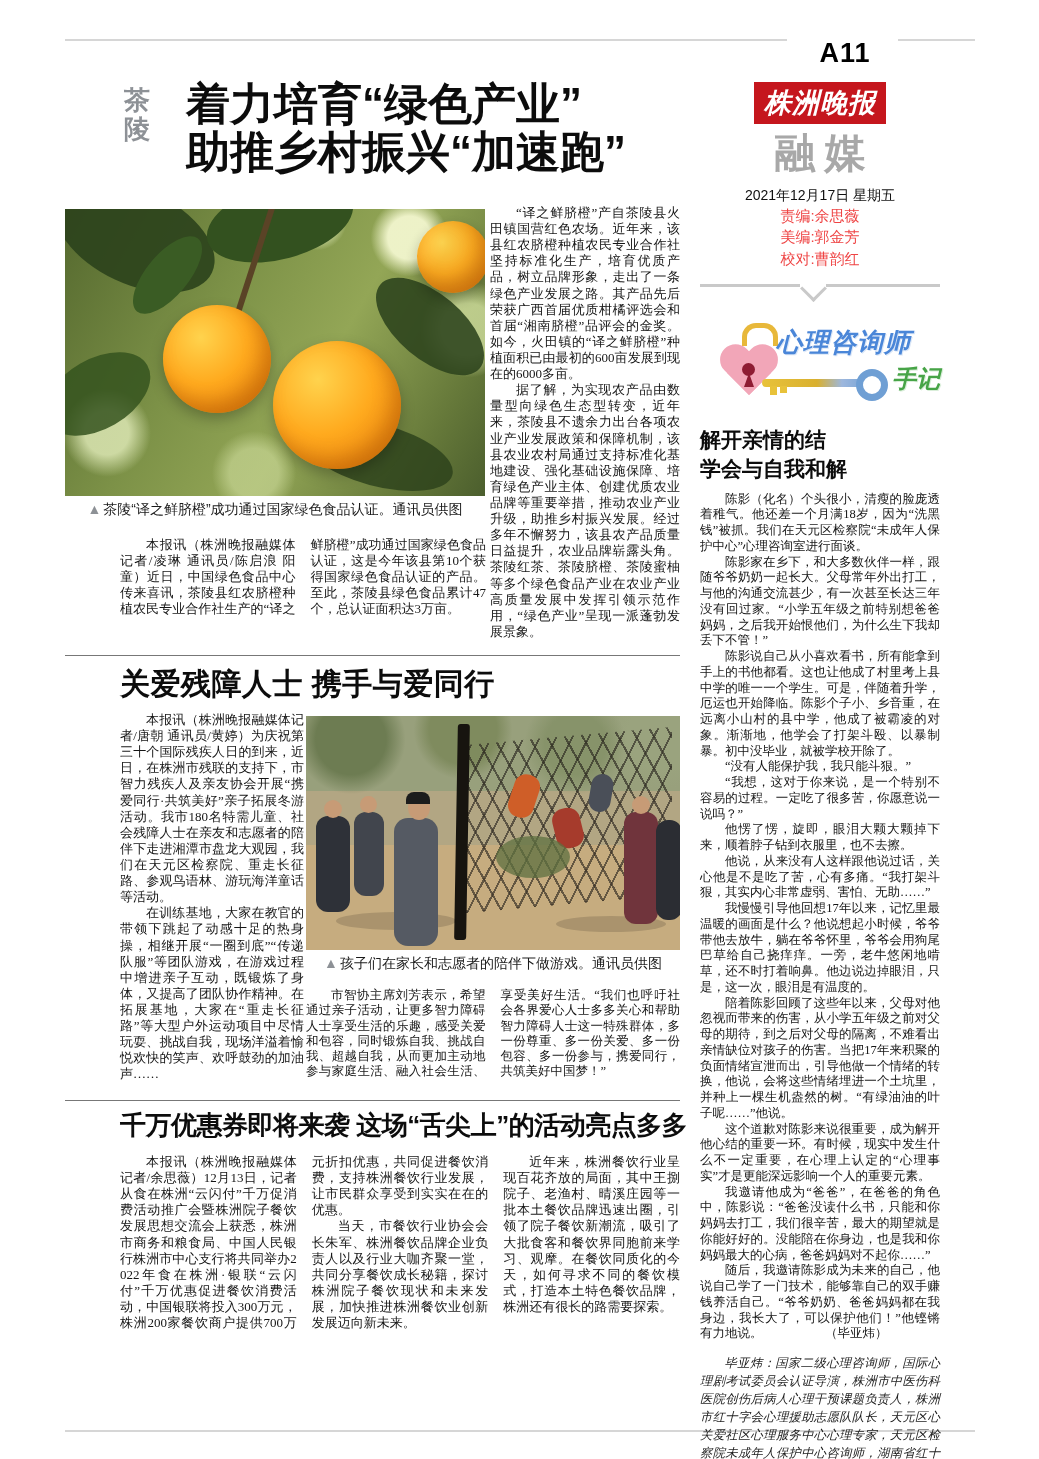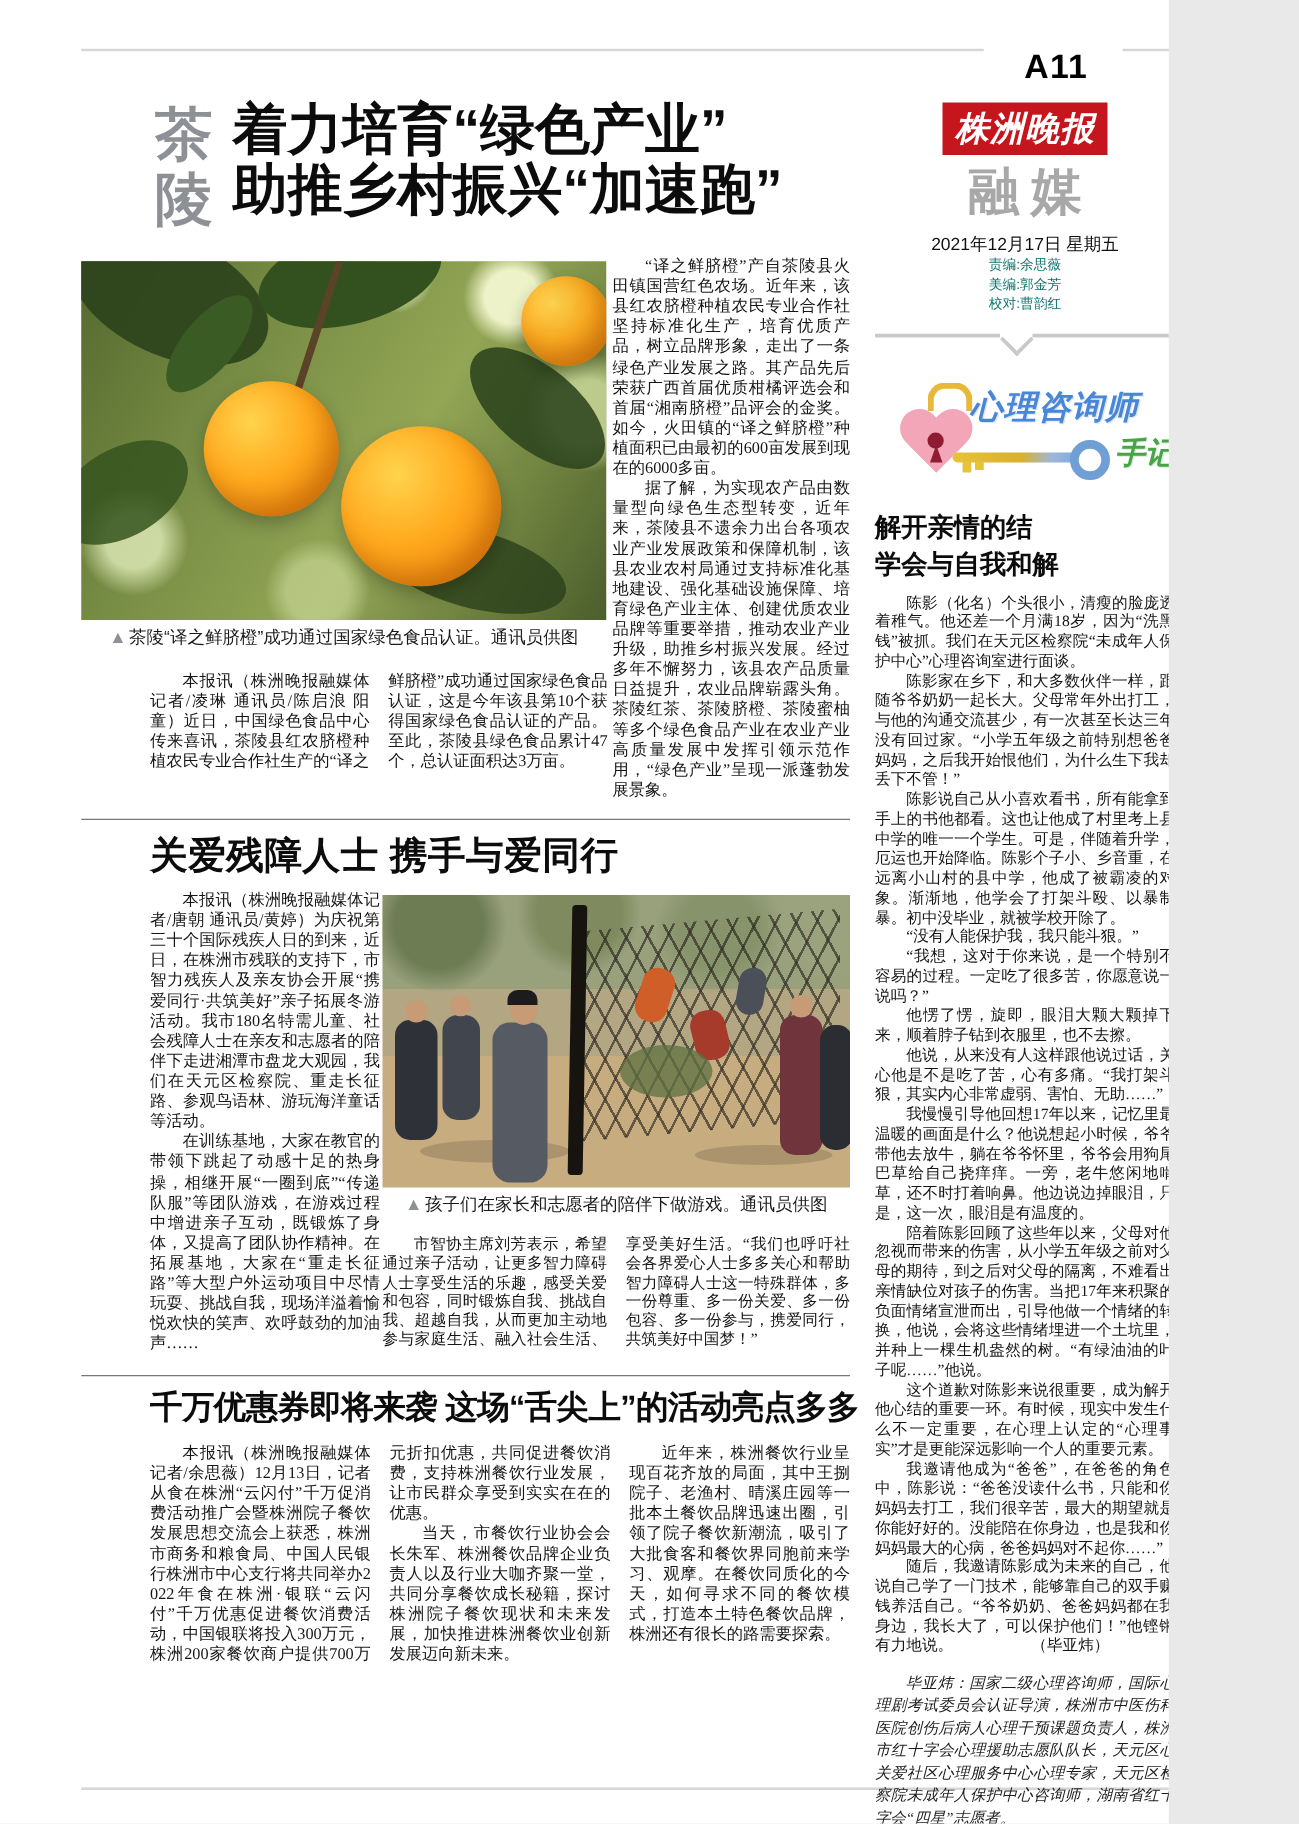--- a/index.html
+++ b/index.html
@@ -1,33 +1,33 @@
 <!DOCTYPE html>
 <html><head>
 <meta charset="utf-8">
 <style>
   :root{
     --sans: "Liberation Sans","DejaVu Sans",sans-serif;
     --serif: "Liberation Serif","DejaVu Serif",serif;
   }
   html,body{margin:0;padding:0;background:#e9e9e9;}
-  #page{position:relative;width:935px;height:1459px;background:#ffffff;overflow:hidden;
+  #page{position:relative;width:1039px;height:1459px;background:#ffffff;overflow:hidden;
         font-family:var(--serif);color:#111;}
 
   
   .rule{position:absolute;background:#d6d6d6;}
   .rule-dark{position:absolute;background:#777;height:1px;}
 
   
   .page-num{position:absolute;left:795px;top:38px;width:100px;text-align:center;
     font-family:var(--sans);font-size:27px;font-weight:700;letter-spacing:1px;color:#000;}
 
   
-  .kicker{position:absolute;left:124px;top:86px;width:46px;font-family:Liberation Mono, monospace;
-    font-size:46px;font-weight:700;color:#8d9196;line-height:1.12;word-break:break-all;}
+  .kicker{position:absolute;left:124px;top:86px;width:46px;font-family:Liberation Sans, sans-serif;
+    font-size:26px;font-weight:700;color:#8d9196;line-height:1.12;word-break:break-all;}
   .headline{position:absolute;left:186px;top:80px;width:480px;font-family:var(--sans);
     font-size:44px;font-weight:800;color:#0c0c0c;line-height:1.09;letter-spacing:0px;}
 
   .photo1{position:absolute;left:65px;top:209px;width:420px;height:287px;overflow:hidden;
     background:
       radial-gradient(circle at 82% 10%, rgba(242,246,206,.95) 0 5%, transparent 9%),
       radial-gradient(circle at 60% 4%, rgba(230,240,192,.9) 0 4%, transparent 8%),
       radial-gradient(circle at 96% 42%, rgba(214,228,164,.75) 0 6%, transparent 11%),
       radial-gradient(circle at 10% 78%, rgba(226,236,186,.8) 0 5%, transparent 10%),
       radial-gradient(circle at 45% 92%, rgba(202,216,152,.65) 0 7%, transparent 12%),
@@ -75,21 +75,21 @@
   .art3-body{position:absolute;left:120px;top:1154px;width:560px;column-count:3;column-gap:15px;}
 
   
   .rail{position:absolute;left:700px;top:42px;width:240px;}
   .masthead-box{width:132px;height:42px;margin:40px auto 0 auto;background:#c5161d;
     color:#fff;font-family:var(--serif);font-style:italic;font-weight:700;font-size:27px;
     text-align:center;line-height:42px;letter-spacing:1px;}
   .masthead-sub{margin-top:2px;text-align:center;font-family:var(--sans);font-size:41px;
     font-weight:800;color:#a8a8a8;letter-spacing:9px;text-indent:9px;}
   .masthead-date{margin-top:6px;text-align:center;font-family:var(--sans);font-size:14px;color:#101010;}
-  .masthead-ed{text-align:center;font-family:var(--sans);font-size:11px;line-height:1.42;color:#0f766e;}
+  .masthead-ed{text-align:center;font-family:var(--sans);font-size:15px;line-height:1.42;color:#ef4444;}
 
   .chevron-divider{position:relative;height:22px;margin-top:10px;}
   .chev-line{position:absolute;top:5px;height:3px;background:#c9c9c9;}
   .chev-v{position:absolute;left:104px;top:0px;width:16px;height:16px;
     border-right:3px solid #c9c9c9;border-bottom:3px solid #c9c9c9;transform:rotate(45deg);}
 
   .psy-logo{position:relative;height:92px;margin-top:22px;}
   .shackle{position:absolute;left:42px;top:0px;width:26px;height:18px;
     border:5px solid #e8b83a;border-bottom:none;border-radius:14px 14px 0 0;}
   .heart{position:absolute;left:18px;top:22px;width:62px;height:56px;}

